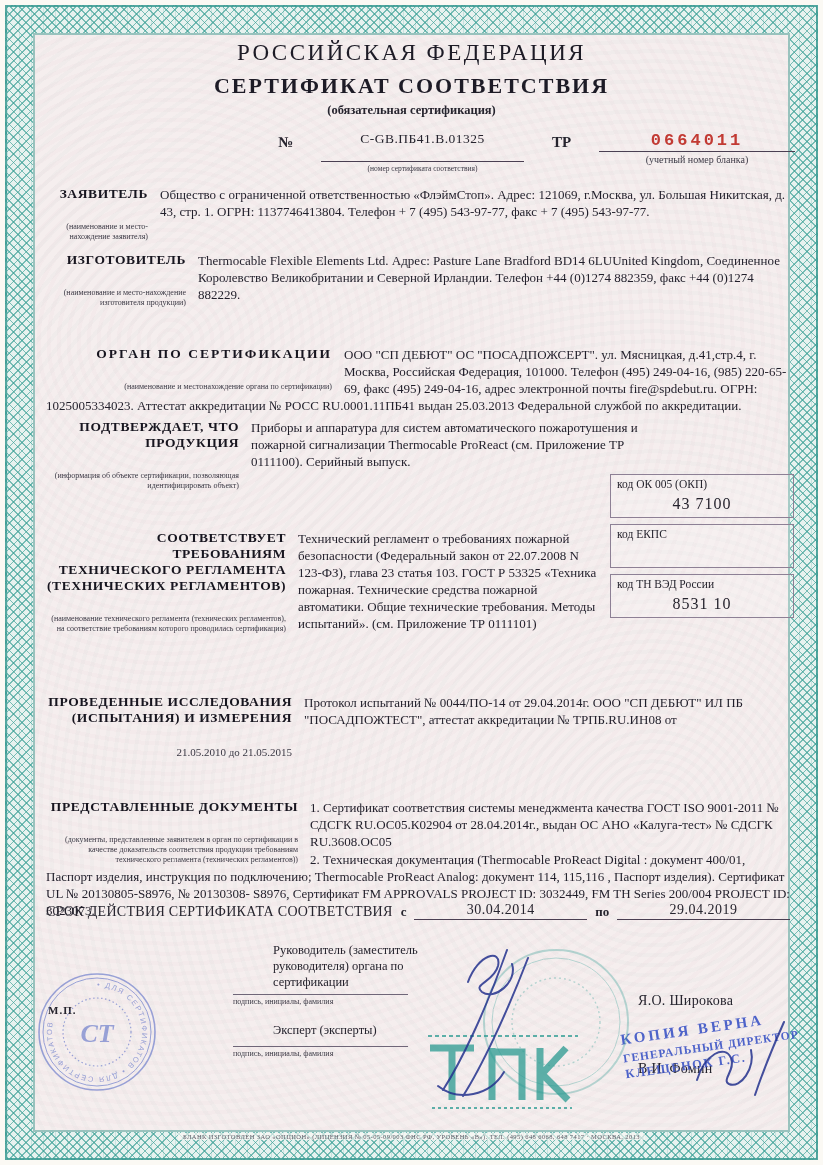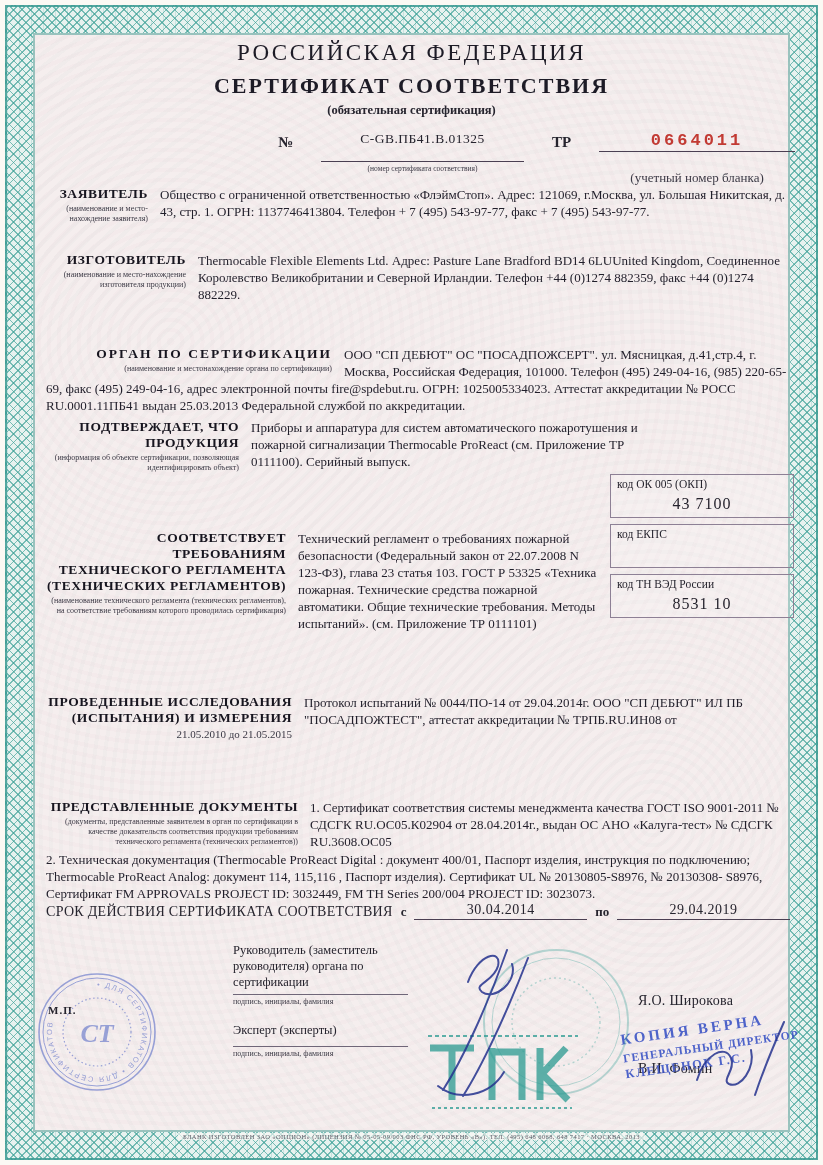--- a/index.html
+++ b/index.html
@@ -32,40 +32,40 @@
 
   .numrow { top:131px; left:278px; right:28px; display:flex; align-items:flex-start; gap:28px; }
   .numrow .sign { font-size:15px; font-weight:bold; padding-top:3px; }
   .numblock { width:205px; text-align:center; }
   .numblock .val { display:block; font-size:13.5px; letter-spacing:.5px; padding-bottom:14px; border-bottom:1px solid #4a3f52; }
   .numblock .cap { display:block; font-size:7.5px; margin-top:2px; color:#3c3a46; }
   .blankblock { width:198px; text-align:center; }
   .blankblock .val { display:block; font-family:"Liberation Mono","DejaVu Sans Mono",monospace;
                      font-size:17px; font-weight:bold; letter-spacing:3px; color:#c23a33;
                      padding-bottom:1px; border-bottom:1px solid #4a3f52; }
-  .blankblock .cap { display:block; font-size:13px; margin-top:18px; color:#3c3a46; }
+  .blankblock .cap { display:block; font-size:10px; margin-top:2px; color:#3c3a46; }
 
   .sec { left:46px; right:33px; }
   .label-block { float:left; padding-right:12px;text-align:right; }
   .label { font-size:13.5px; font-weight:bold; letter-spacing:.6px; color:#17151f; }
-  .caption { font-size:8px; line-height:1.25; color:#3a3844; margin-top:2px; }
+  .caption { font-size:8px; line-height:1.25; color:#3a3844; margin-top:20px; }
   .body-text { font-size:13px; line-height:17px; color:#201e2a; }
   .body-text + .body-text { margin-top:1px; }
 
   .codes { top:474px; right:29px; width:184px; }
   .code-box { border:1px solid #8d8095; padding:3px 6px 4px; margin-bottom:6px; background:rgba(255,255,255,.15); }
   .code-box .cb-label { font-size:11.5px; }
   .code-box .cb-value { font-size:16px; letter-spacing:1px; text-align:center; margin-top:5px; min-height:18px; }
 
   .validity { top:902px; left:46px; right:33px; display:flex; align-items:flex-end; gap:8px; }
   .validity .vlabel { font-size:14px; font-weight:normal; letter-spacing:.3px; white-space:nowrap; }
   .validity .vword  { font-size:13px; font-weight:bold; }
   .vdate { flex:1; text-align:center; font-size:14px; letter-spacing:.5px; border-bottom:1px solid #4a3f52; padding-bottom:1px; }
 
-  .sig-role   { font-size:12.5px; line-height:16px; width:205px; }
+  .sig-role   { font-size:12.5px; line-height:16px; width:205px;margin-left:40px; }
   .sig-cap    { font-size:8px; color:#3a3844; border-top:1px solid #6f6678; padding-top:2px; width:175px; }
   .sig-name   { font-size:14px; letter-spacing:.3px;margin-top:33px; }
   .mp         { font-size:11px; font-weight:bold; letter-spacing:1px; }
 
   .copy-stamp { top:1018px; left:622px; width:195px; transform:rotate(-8deg);
                 color:#3d55c6; font-weight:bold; opacity:.9; }
   .copy-stamp .cs1 { font-size:15px; letter-spacing:3px; }
   .copy-stamp .cs2 { font-size:11.5px; letter-spacing:1px; margin-top:4px; }
   .copy-stamp .cs3 { font-size:12.5px; letter-spacing:1.5px; margin-top:3px; }
 

